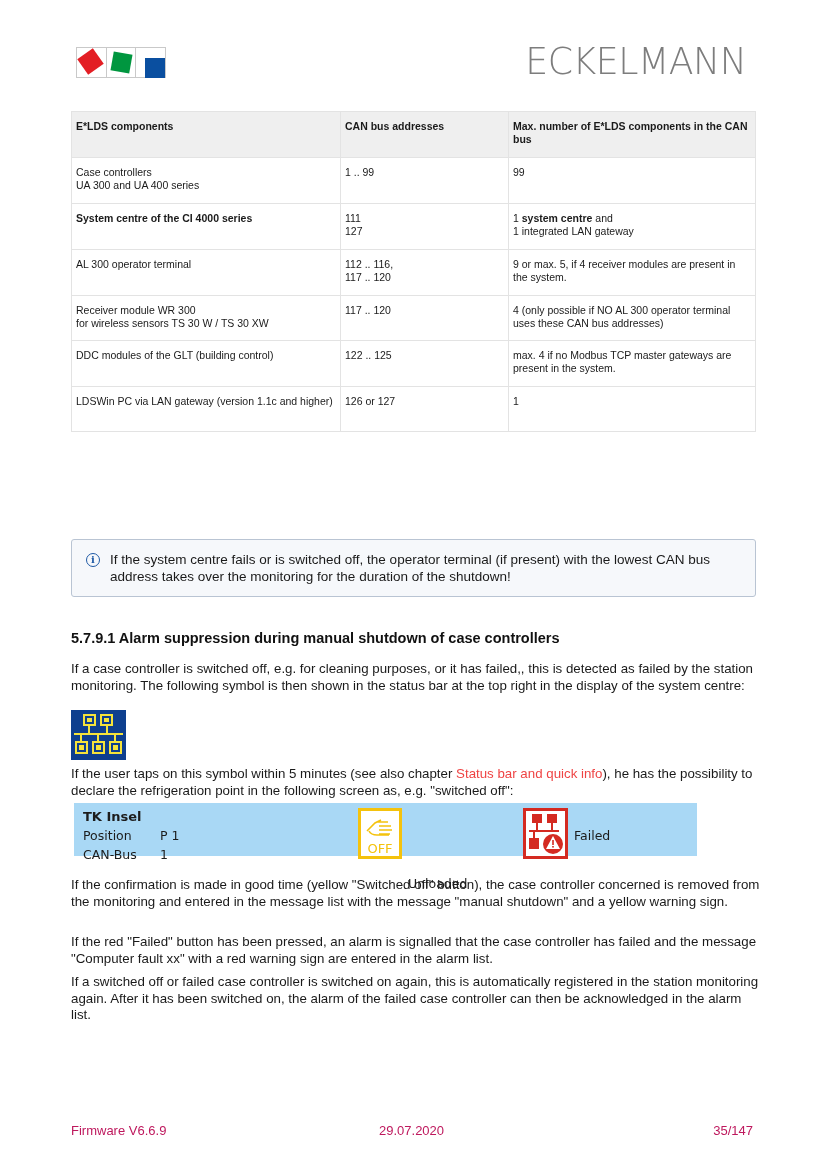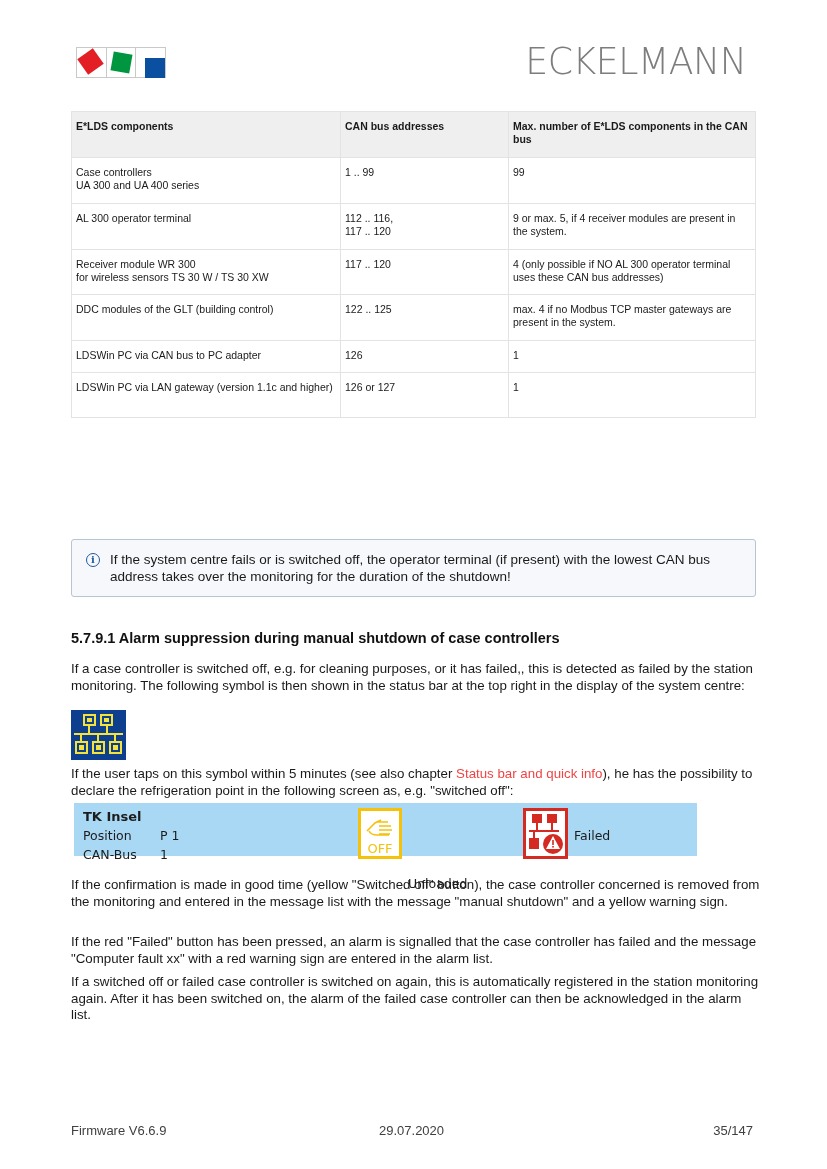--- a/index.html
+++ b/index.html
@@ -35,21 +35,21 @@
 
   .panel { position: absolute; left: 74px; top: 803px; width: 623px; height: 53px; background: #a9d8f5; font-family: "DejaVu Sans", sans-serif; font-size: 12.5px; color: #1c1c1c; }
   .panel .title { position: absolute; left: 9px; top: 6px; font-weight: bold; font-size: 13px; }
   .panel .k { position: absolute; left: 9px; }
   .panel .v { position: absolute; left: 86px; }
   .btn-off { position: absolute; left: 284px; top: 5px; width: 44px; height: 51px; background: #fff; border: 3px solid #f4c20d; }
   .btn-off-label { position: absolute; left: 334px; top: 25px; margin-top: 48px; }
   .btn-fail { position: absolute; left: 449px; top: 5px; width: 45px; height: 51px; background: #fff; border: 3px solid #d42a21; }
   .btn-fail-label { position: absolute; left: 500px; top: 25px; }
 
-  .footer { position: absolute; top: 1123px; font-size: 13px; color: #404040; }
+  .footer { position: absolute; top: 1123px; font-size: 13px; color: #be185d; }
 </style>
 </head>
 <body>
 
 <div class="logo-squares">
   <div class="cell">
       <div class="sq-red"></div>
     </div>
   <div class="cell">
       <div class="sq-green"></div>
@@ -76,44 +76,50 @@
   <tbody>
     <tr style="height:46px">
       <td>
         <span class="line">Case controllers</span>
         <span class="line">UA 300 and UA 400 series</span>
       </td>
       <td>1 .. 99</td>
       <td>99</td>
     </tr>
     <tr style="height:46px">
+      <td class="bold">System centre of the CI 4000 series</td>
+      <td>
+        <span class="line">111</span>
+        <span class="line">127</span>
+      </td>
+      <td>
+        <span class="line"><span>1</span> <span class="bold">system centre</span><span> and</span></span>
+        <span class="line">1 integrated LAN gateway</span>
+      </td>
+    </tr>
+    <tr style="height:46px">
       <td>AL 300 operator terminal</td>
       <td>
         <span class="line">112 .. 116,</span>
         <span class="line">117 .. 120</span>
       </td>
       <td>9 or max. 5, if 4 receiver modules are present in the system.</td>
     </tr>
     <tr style="height:45px">
       <td>
         <span class="line">Receiver module WR 300</span>
         <span class="line">for wireless sensors TS 30 W / TS 30 XW</span>
       </td>
       <td>117 .. 120</td>
       <td>4 (only possible if NO AL 300 operator terminal uses these CAN bus addresses)</td>
     </tr>
     <tr style="height:46px">
       <td>DDC modules of the GLT (building control)</td>
       <td>122 .. 125</td>
       <td>max. 4 if no Modbus TCP master gateways are present in the system.</td>
-    </tr>
-    <tr style="height:32px">
-      <td>LDSWin PC via CAN bus to PC adapter</td>
-      <td>126</td>
-      <td>1</td>
     </tr>
     <tr style="height:45px">
       <td>LDSWin PC via LAN gateway (version 1.1c and higher)</td>
       <td>126 or 127</td>
       <td>1</td>
     </tr>
   </tbody>
 </table>
 
 <div class="info">

